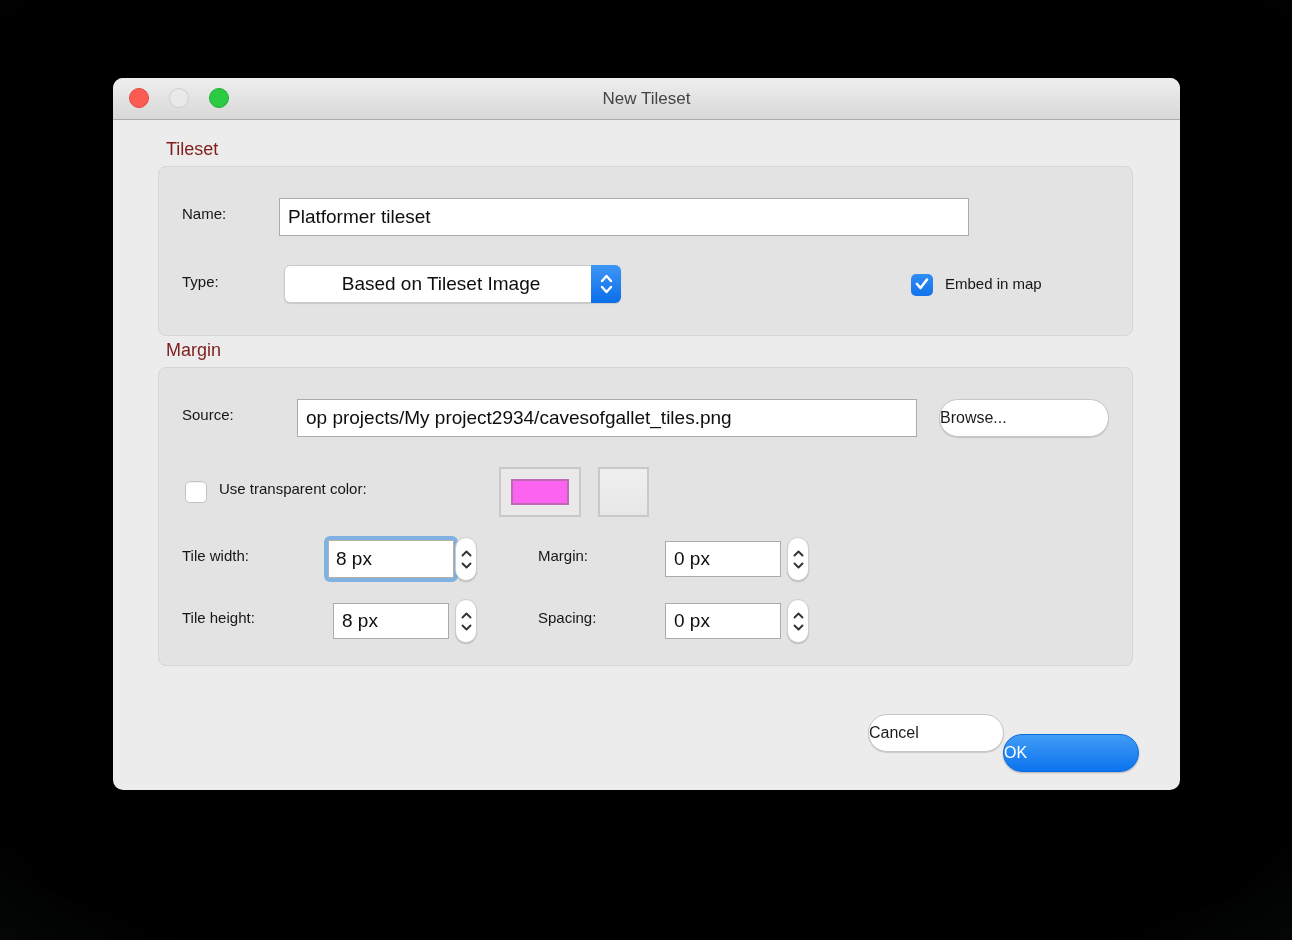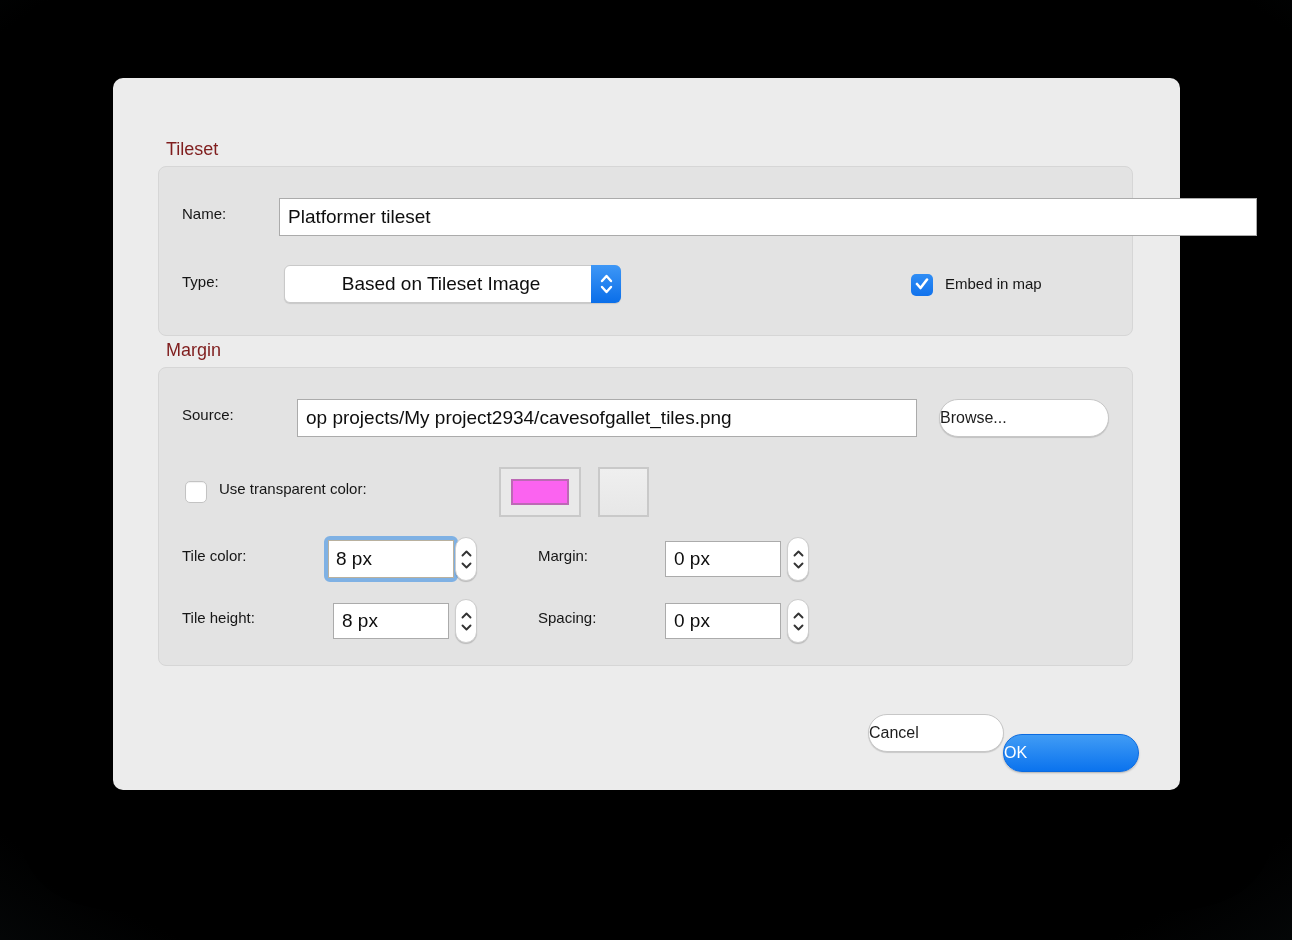--- a/index.html
+++ b/index.html
@@ -105,26 +105,32 @@
     background:linear-gradient(#419cf5,#0b73ee); border:1px solid #0b6be0; color:#fff;
     box-shadow:0 1px 2px rgba(0,0,0,0.25);
     margin-top:20px;
   }
 </style>
 </head>
 <body>
 
 <div class="window">
 
+  <div class="titlebar">
+    <div class="title">New Tileset</div>
+    <div class="tl close"></div>
+    <div class="tl min"></div>
+    <div class="tl zoomb"></div>
+  </div>
 
   <div class="group-label" style="left:53px; top:61px;">Tileset</div>
   <div class="groupbox" id="group-tileset"></div>
 
   <div class="lbl" style="left:69px; top:127px;">Name:</div>
-  <input class="txt" style="left: 166px; top: 120px; width: 978px; height: 38px;" type="text" value="Platformer tileset">
+  <input class="txt" style="left: 166px; top: 120px; width: 690px; height: 38px;" type="text" value="Platformer tileset">
 
   <div class="lbl" style="left:69px; top:195px;">Type:</div>
   <div class="popup">
     <span class="popup-text">Based on Tileset Image</span>
     <span class="popup-cap">
       <svg width="13" height="9" viewBox="0 0 13 9">
           <polyline points="2,7 6.5,2 11,7" fill="none" stroke="#fff" stroke-width="2.4" stroke-linecap="round" stroke-linejoin="round"></polyline>
         </svg>
       <svg width="13" height="9" viewBox="0 0 13 9">
           <polyline points="2,2 6.5,7 11,2" fill="none" stroke="#fff" stroke-width="2.4" stroke-linecap="round" stroke-linejoin="round"></polyline>
@@ -150,21 +156,21 @@
     <span>Browse...</span>
   </div>
 
   <div class="cbox unchecked" style="left:72px; top:403px;"></div>
   <div class="lbl" style="left:106px; top:402px;">Use transparent color:</div>
   <div class="swatch-btn" style="left:386px; top:389px; width:82px; height:50px;">
     <div class="swatch-inner" style="background:#fb63f0;"></div>
   </div>
   <div class="swatch-btn" style="left:485px; top:389px; width:51px; height:50px; background:linear-gradient(#efefef,#e7e7e7);"></div>
 
-  <div class="lbl" style="left:69px; top:469px;">Tile color:</div>
+  <div class="lbl" style="left:69px; top:469px;">Tile width:</div>
   <div class="focus-ring">
     <input type="text" value="8 px" style="">
   </div>
   <div class="stepper" style="left:342px; top:459px;">
     <svg width="11" height="7" viewBox="0 0 11 7">
         <polyline points="1.5,5.5 5.5,1.5 9.5,5.5" fill="none" stroke="#333" stroke-width="1.9" stroke-linecap="round" stroke-linejoin="round"></polyline>
       </svg>
     <svg width="11" height="7" viewBox="0 0 11 7">
         <polyline points="1.5,1.5 5.5,5.5 9.5,1.5" fill="none" stroke="#333" stroke-width="1.9" stroke-linecap="round" stroke-linejoin="round"></polyline>
       </svg>

